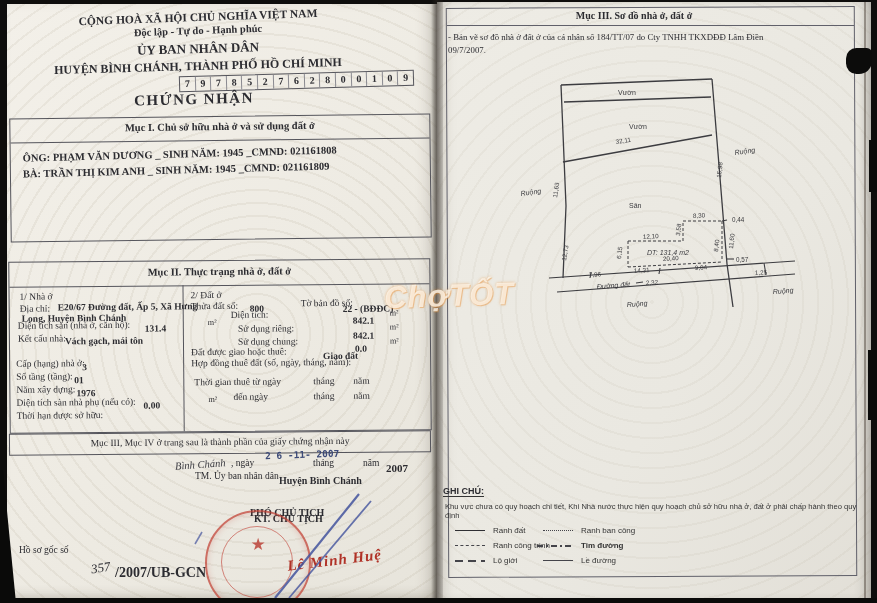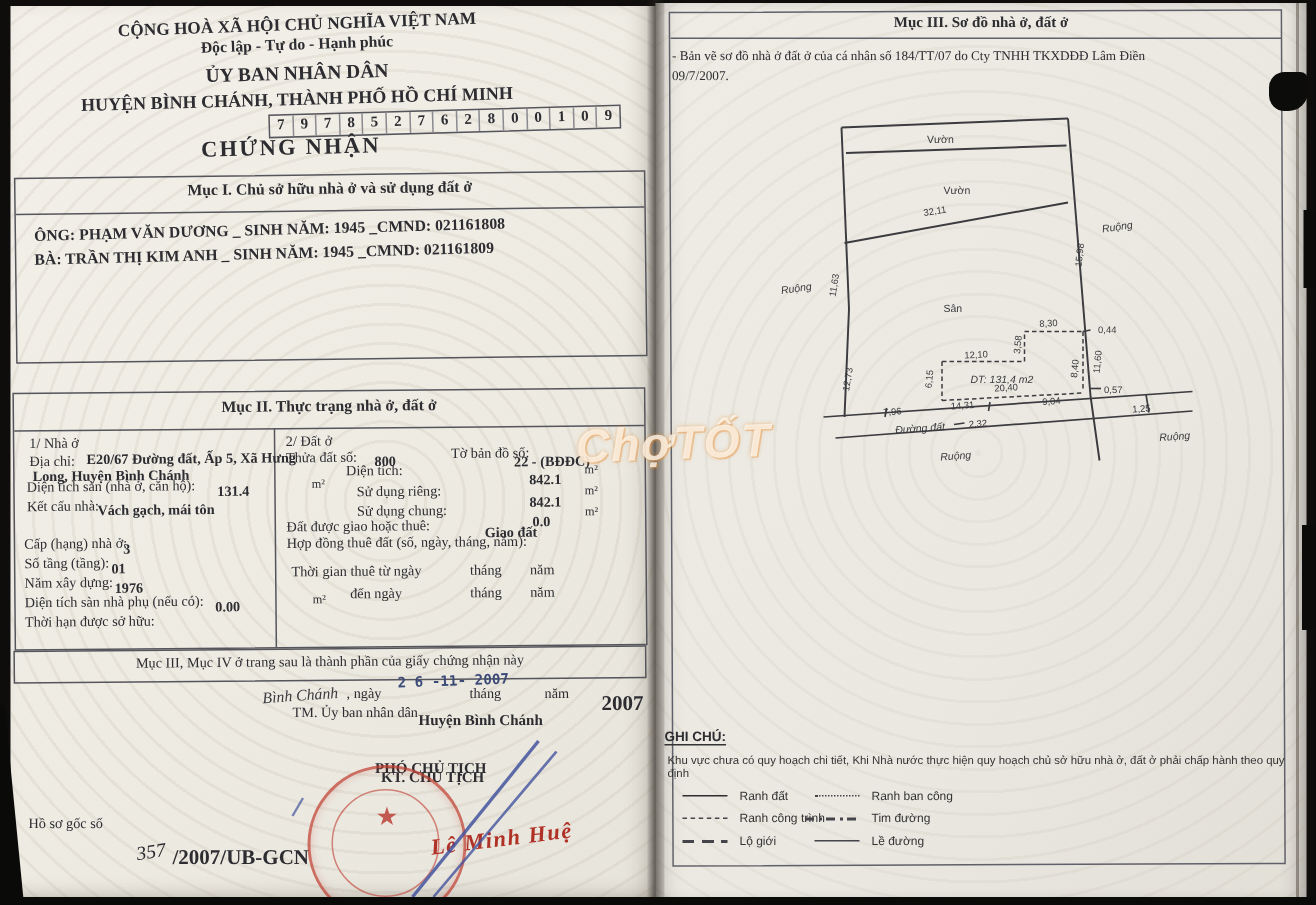--- a/index.html
+++ b/index.html
@@ -139,21 +139,21 @@
 
     <div class="box ctr" style="left:2px;top:428px;width:420px;height:20px;transform:rotate(-0.5deg);">
       <div style="font-size:9.5px;line-height:19px;">Mục III, Mục IV ở trang sau là thành phần của giấy chứng nhận này</div>
     </div>
 
     <div class="abs" style="left:168px;top:455px;font-size:10.5px;font-style:italic;transform:rotate(-4deg);color:#3a3a40;">Bình Chánh</div>
     <div class="abs lbl" style="left:224px;top:454px;">, ngày</div>
     <div class="abs b ink-blue" style="left:258px;top:445px;font-size:9.5px;font-family:'DejaVu Sans Mono',monospace;transform:rotate(-2deg);">2 6 -11- 2007</div>
     <div class="abs lbl" style="left:306px;top:454px;">tháng</div>
     <div class="abs lbl" style="left:356px;top:454px;">năm</div>
-    <div class="abs val" style="left:394px;top:458px;font-size:14px;">2007</div>
+    <div class="abs val" style="left:379px;top:458px;font-size:11px;">2007</div>
     <div class="abs lbl" style="left:188px;top:467px;">TM. Ủy ban nhân dân</div>
     <div class="abs b" style="left:272px;top:471px;font-size:10px;">Huyện Bình Chánh</div>
     <div class="abs b" style="left:247px;top:488px;font-size:10px;margin-top:21px;">KT. CHỦ TỊCH</div>
     <div class="abs b" style="left:243px;top:503px;font-size:10px;">PHÓ CHỦ TỊCH</div>
     <div class="abs lbl" style="left:12px;top:541px;">Hồ sơ gốc số</div>
     <div class="abs" style="left:84px;top:556px;font-size:13px;font-style:italic;transform:rotate(-9deg);color:#2a2a30;">357</div>
     <div class="abs b" style="left:108px;top:561px;font-size:14px;">/2007/UB-GCN</div>
 
     <div class="stamp-outer">
       <div class="stamp-inner"></div>
@@ -167,21 +167,21 @@
       <line x1="282" y1="594" x2="364" y2="497" stroke="#44549e" stroke-width="1.8" opacity="0.8"></line>
       <line x1="188" y1="540" x2="195" y2="528" stroke="#44549e" stroke-width="1.6" opacity="0.7"></line>
     </svg>
   </div>
 
   <div class="page page-right">
     <div class="guilloche2"></div>
 
     <div class="box" style="left:10px;top:5px;width:407px;height:568px;border-color:#60606a;transform:rotate(-0.25deg);"></div>
 
-    <div class="abs ctr b" style="left:20px;top:8px;width:394px;font-size:10px;">Mục III. Sơ đồ nhà ở, đất ở</div>
+    <div class="abs ctr b" style="left:0;top:8px;width:394px;font-size:10px;">Mục III. Sơ đồ nhà ở, đất ở</div>
     <div class="abs" style="left:10px;top:23px;width:407px;border-bottom:1px solid #60606a;"></div>
 
     <div class="abs" style="left:11px;top:29px;width:385px;font-size:8.8px;line-height:13px;">
       <div>- Bản vẽ sơ đồ nhà ở đất ở của cá nhân số 184/TT/07 do Cty TNHH TKXDĐĐ Lâm Điền</div>
       <div>09/7/2007.</div>
     </div>
 
     <svg class="abs" style="left:0;top:0;" width="434" height="330" viewBox="0 0 434 330">
       <g stroke="#3c3c40" stroke-width="1.3" fill="none">
         <polyline points="124,83 275,77"></polyline>
@@ -242,21 +242,21 @@
     <div class="abs b" style="left:6px;top:484px;font-family:'Liberation Sans',sans-serif;font-size:9px;border-bottom:1px solid #333;">GHI CHÚ:</div>
     <div class="abs" style="left:8px;top:500px;width:412px;font-family:'Liberation Sans',sans-serif;font-size:7.6px;color:#333;">Khu vực chưa có quy hoạch chi tiết, Khi Nhà nước thực hiện quy hoạch chủ sở hữu nhà ở, đất ở phải chấp hành theo quy định</div>
 
     <div class="leg-line ls-solid" style="left:18px;top:528px;width:30px;"></div>
     <div class="leg-lab" style="left:56px;top:524px;">Ranh đất</div>
     <div class="leg-line ls-dotted" style="left:106px;top:528px;width:30px;"></div>
     <div class="leg-lab" style="left:144px;top:524px;">Ranh ban công</div>
     <div class="leg-line ls-dashf" style="left:18px;top:543px;width:30px;"></div>
     <div class="leg-lab" style="left:56px;top:539px;">Ranh công trình</div>
     <div class="leg-line ls-dashdot" style="left:100px;top:543px;width:36px;"></div>
-    <div class="leg-lab" style="left:144px;top:539px;">Tim đường</div>
+    <div class="leg-lab" style="left:144px;top:539px;font-weight:bold;">Tim đường</div>
     <div class="leg-line ls-dashl" style="left:18px;top:558px;width:30px;"></div>
     <div class="leg-lab" style="left:56px;top:554px;">Lộ giới</div>
     <div class="leg-line ls-thin" style="left:106px;top:558px;width:30px;"></div>
     <div class="leg-lab" style="left:144px;top:554px;">Lề đường</div>
 
     <div class="abs" style="left:427px;top:0;width:2px;height:598px;background:rgba(70,60,50,.45);"></div>
   </div>
 
   <div class="abs" style="left:431px;top:0;width:12px;height:603px;background:linear-gradient(to right,rgba(40,35,30,0) 0%,rgba(40,35,30,.55) 45%,rgba(40,35,30,.15) 100%);"></div>
 

